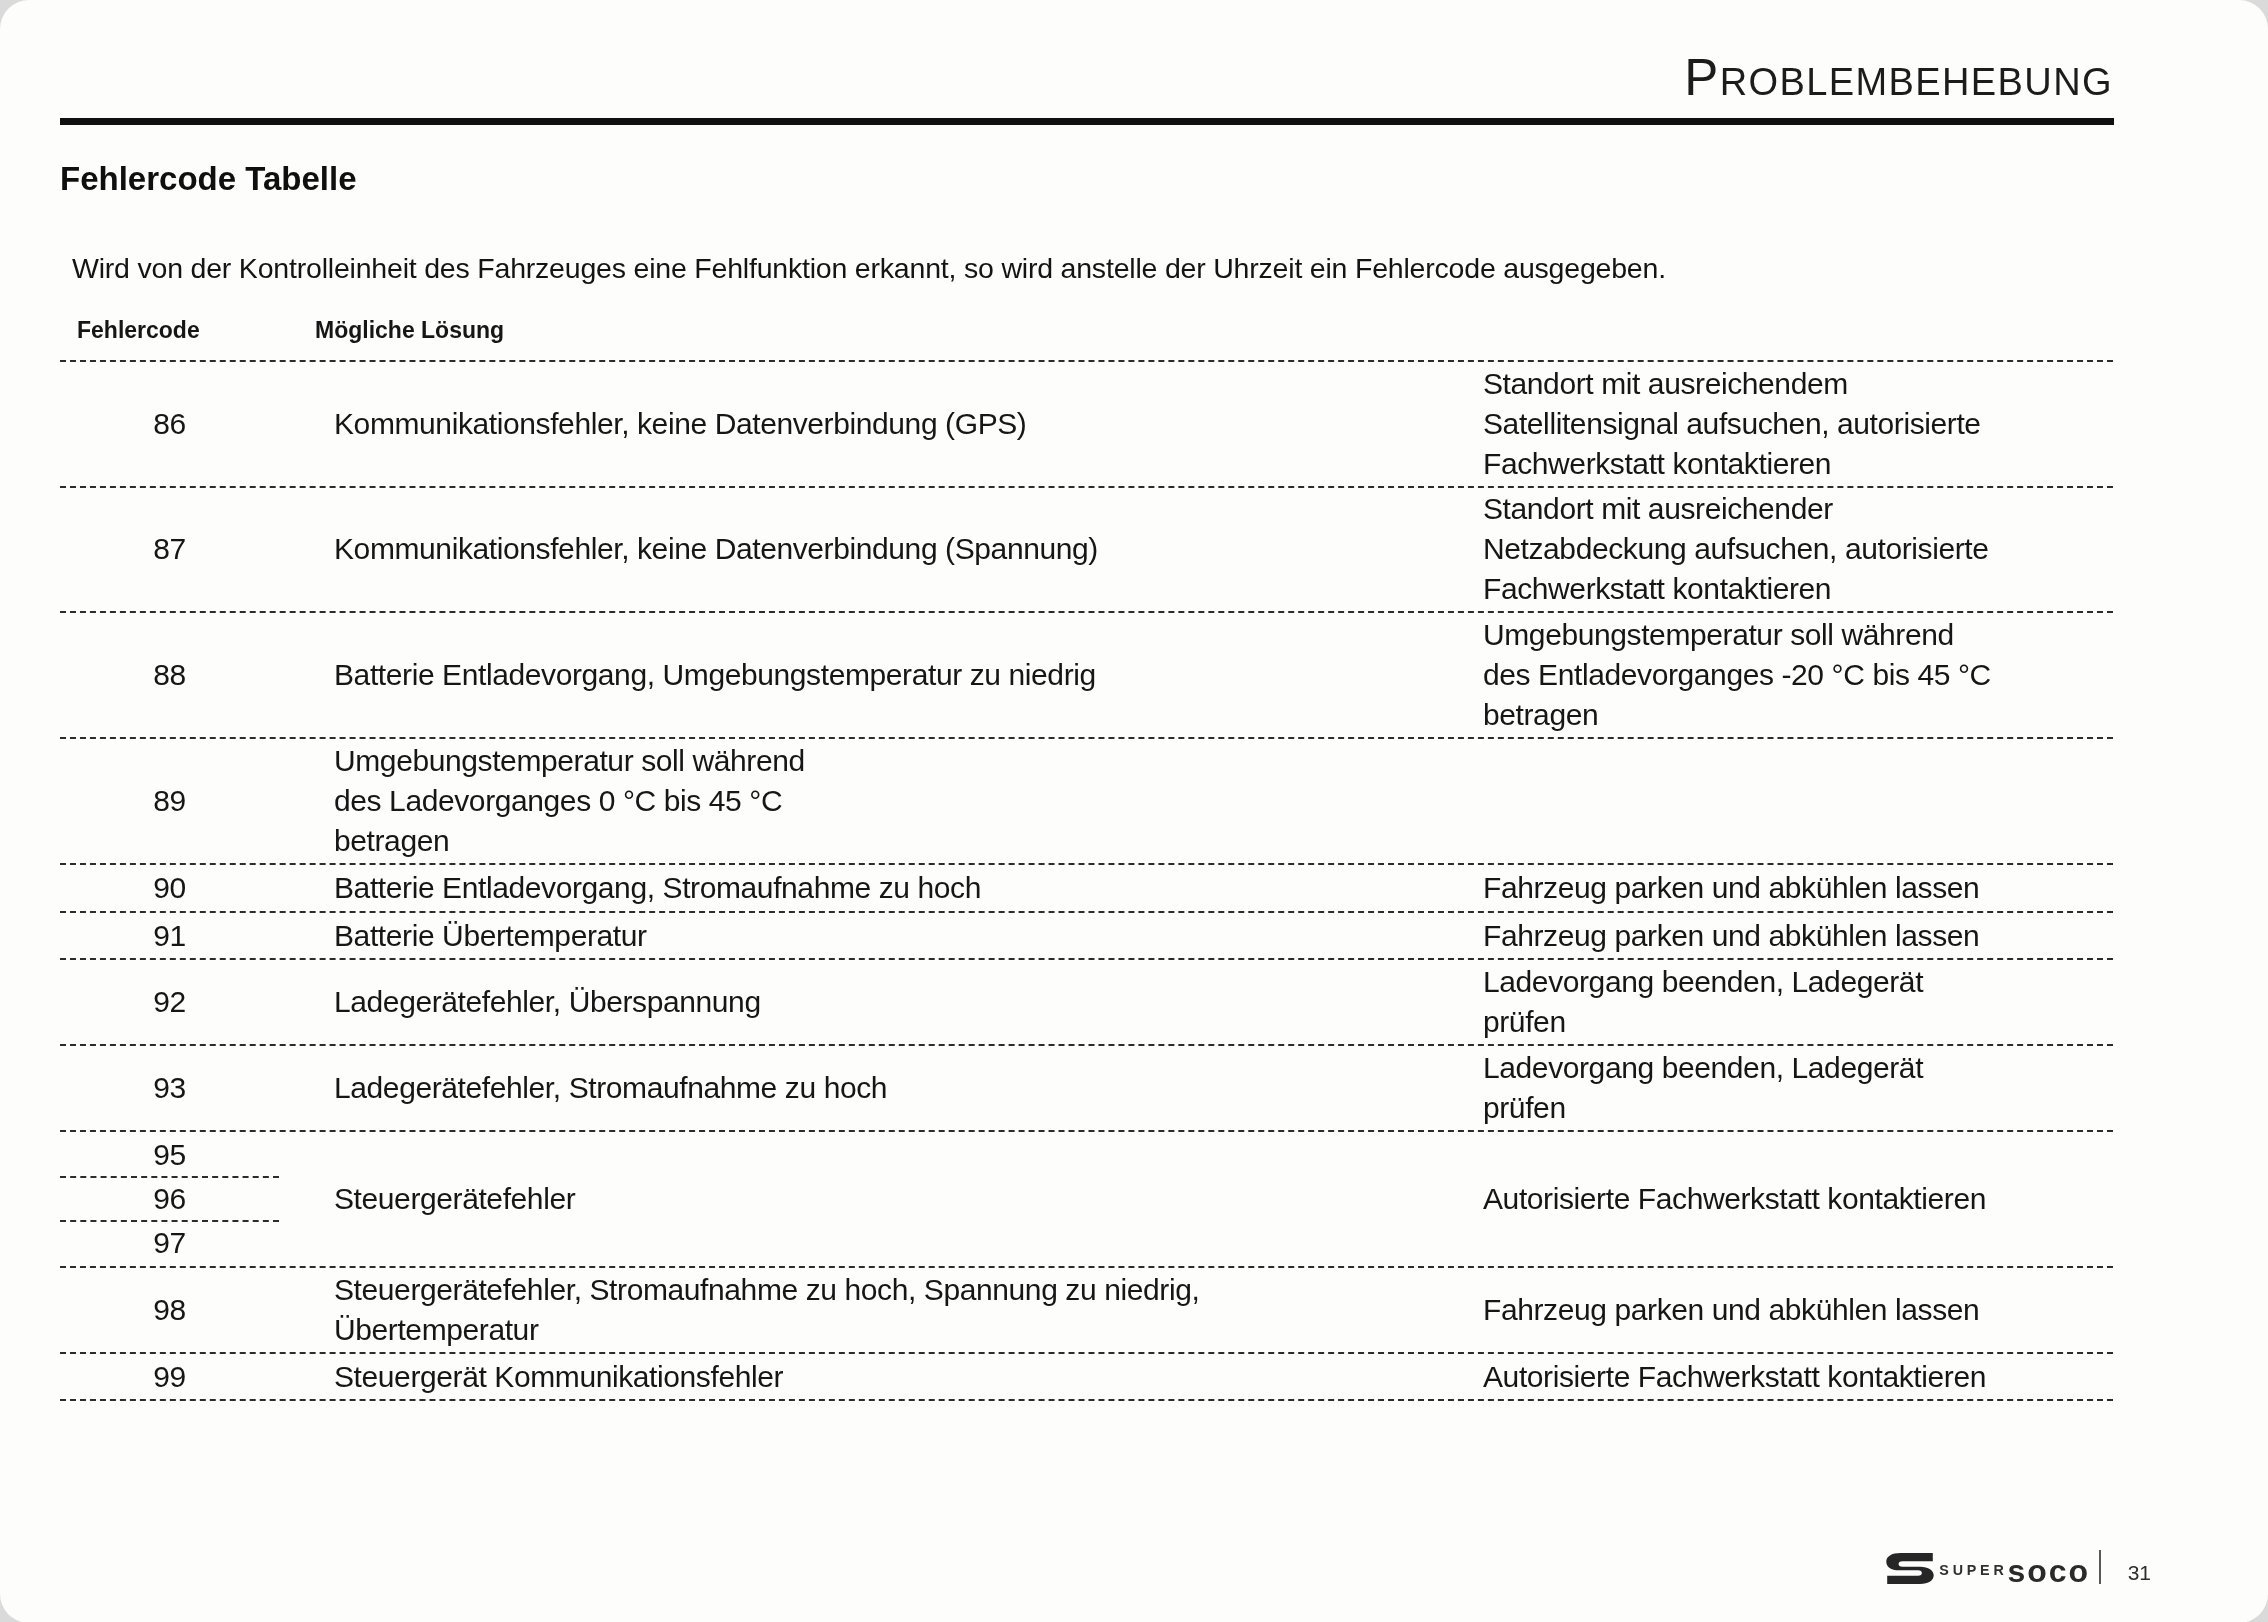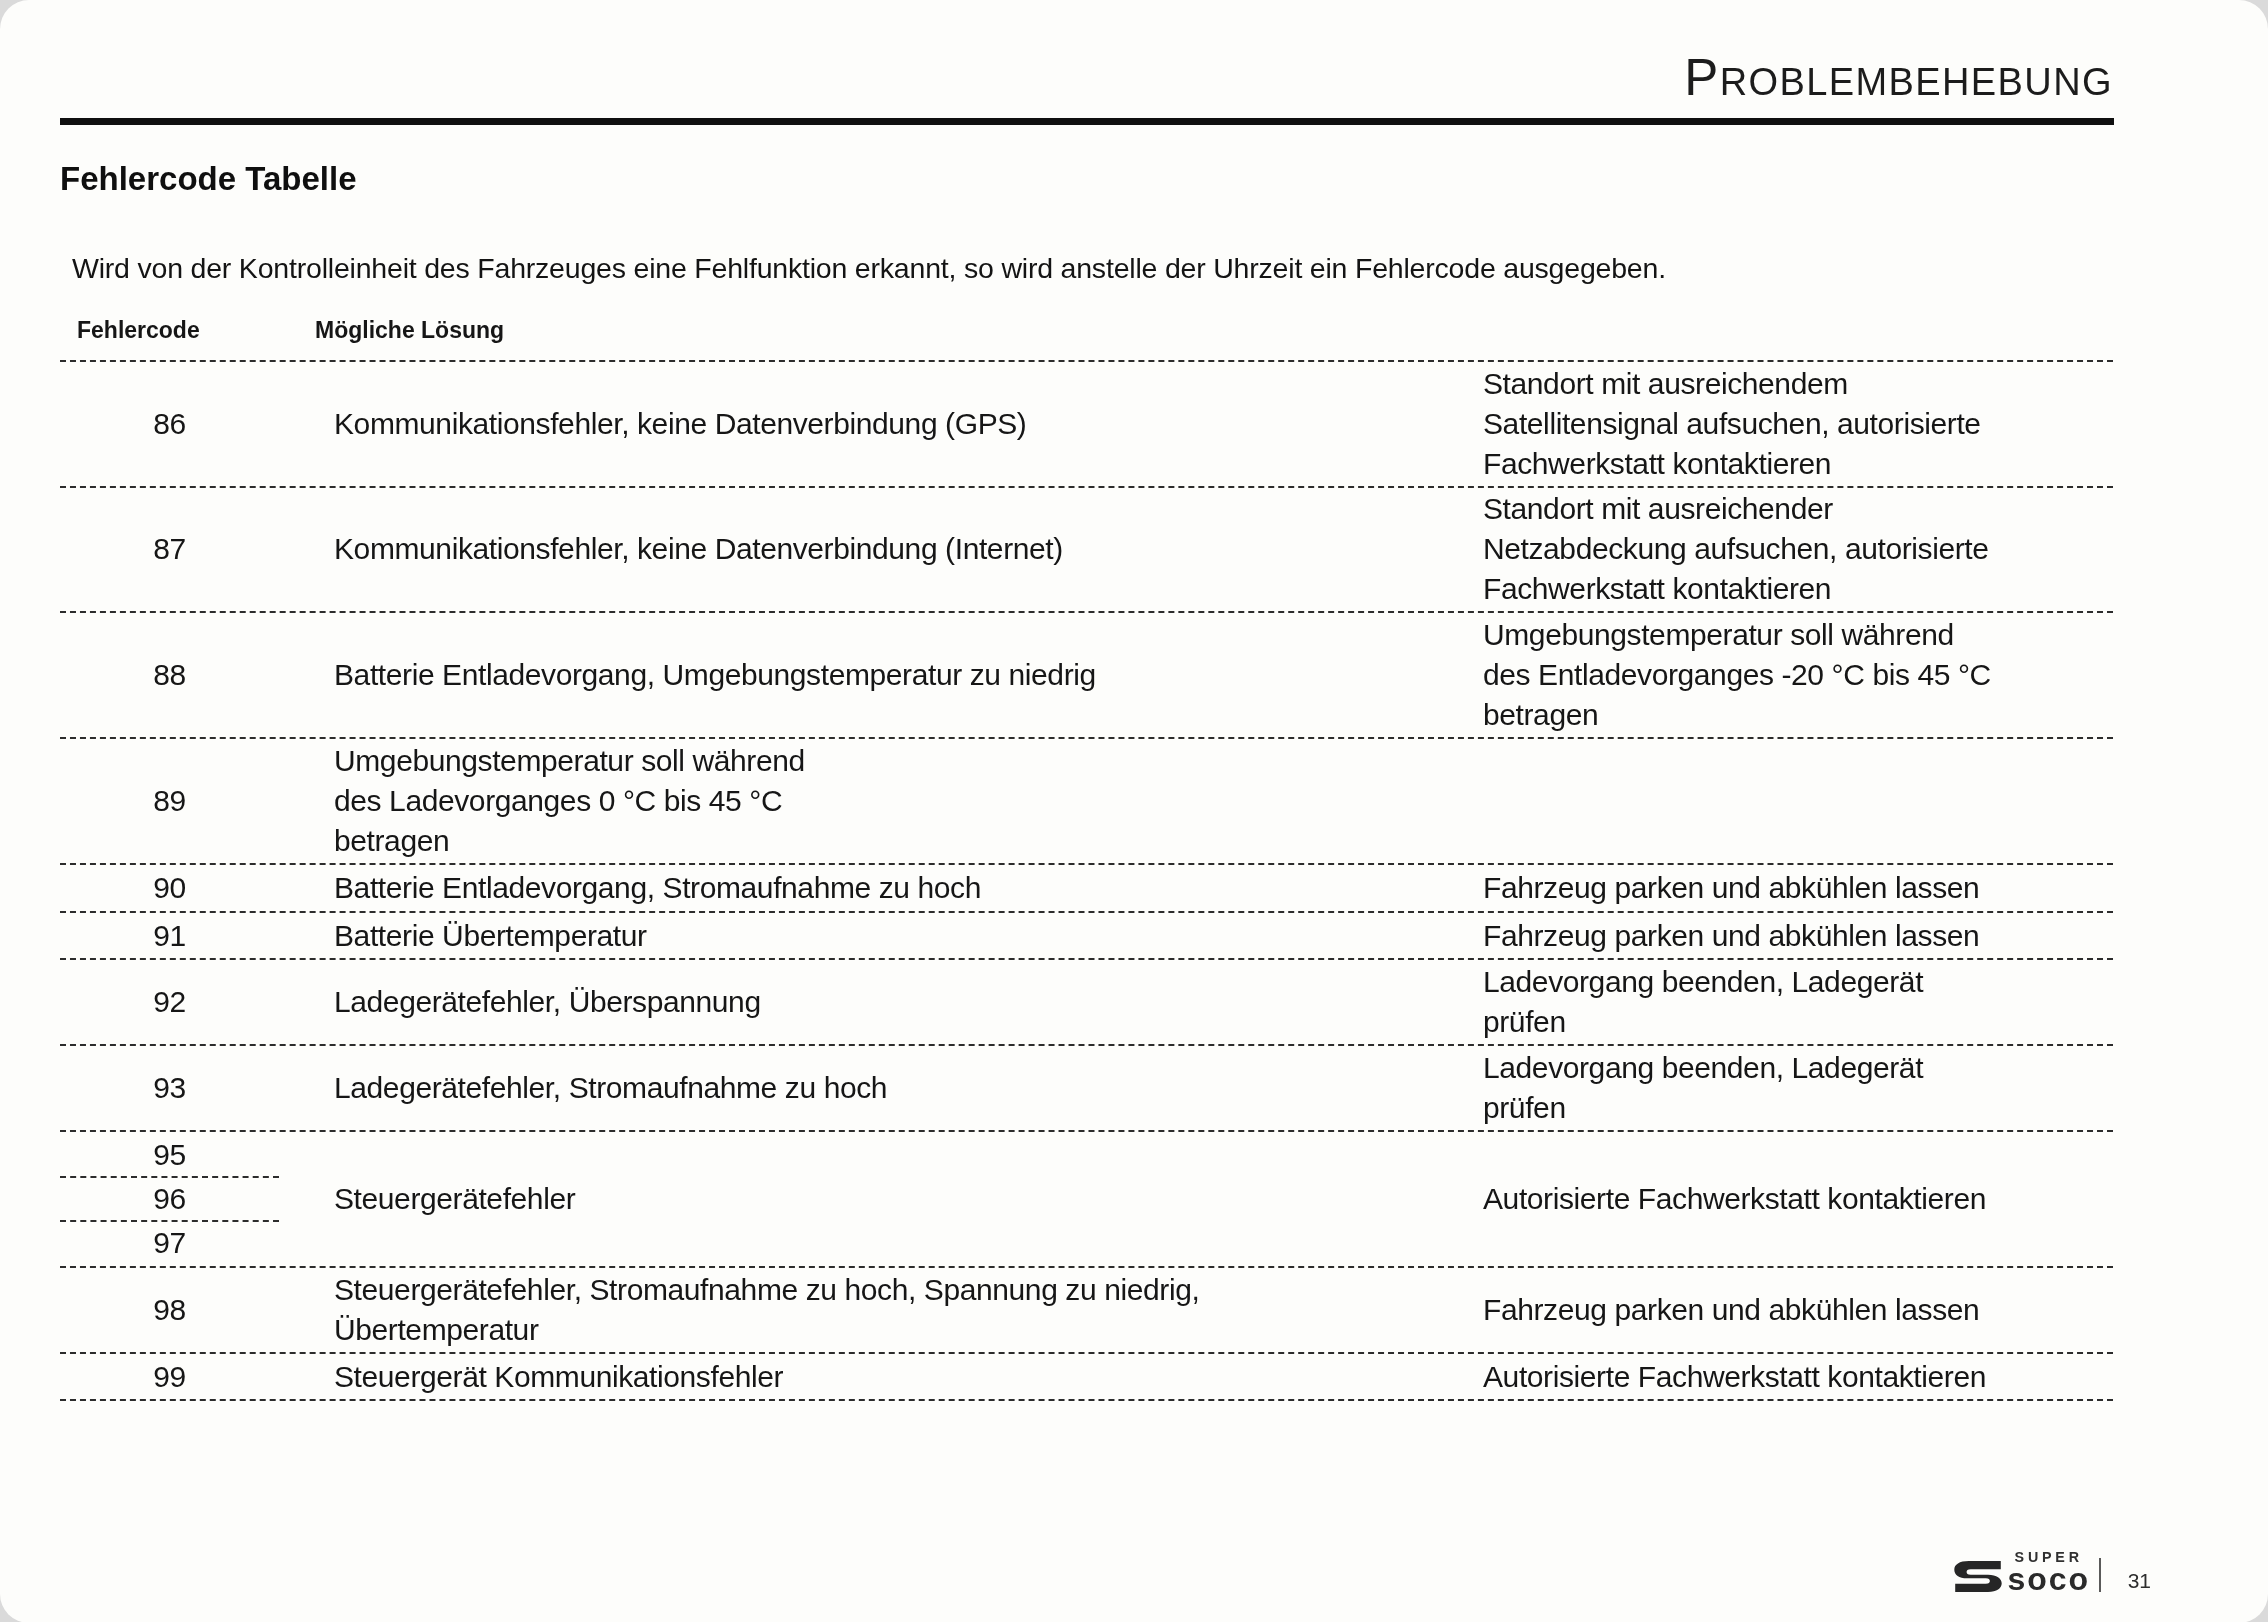--- a/index.html
+++ b/index.html
@@ -66,21 +66,21 @@
   .code-line { line-height:40px; padding:1px 0; }
   .code-line.with-sep { border-bottom:2.9px dashed #2c2c2c; }
 
   
   .footer {
     position:absolute; top:1550px; right:117px;
     display:flex; align-items:flex-end;
     color:#2e2e2e;
   }
   .logo-s { width:48px; height:31px; margin-right:5.7px; }
-  .brand { display:flex; flex-direction:column; align-items:center; }
+  .brand { display:flex; flex-direction:row; align-items:center; }
   .brand-super {
     font-size:14.3px; font-weight:700; letter-spacing:3.8px;
     line-height:1; margin-bottom:1.9px; color:#303030;
   }
   .brand-soco {
     font-size:32px; font-weight:700; letter-spacing:1.9px;
     line-height:0.82; color:#2a2a2a;
   }
   .footer-divider {
     width:1.9px; height:34px; background:#5a5a5a;
@@ -111,21 +111,21 @@
           </div>
           <div class="cell cause-cell">Kommunikationsfehler, keine Datenverbindung (GPS)</div>
           <div class="cell solution-cell">Standort mit ausreichendem
 Satellitensignal aufsuchen, autorisierte
 Fachwerkstatt kontaktieren</div>
         </div>
         <div class="row">
           <div class="cell code-cell">
             <div class="code-line">87</div>
           </div>
-          <div class="cell cause-cell">Kommunikationsfehler, keine Datenverbindung (Internet)</div>
+          <div class="cell cause-cell">Kommunikationsfehler, keine Datenverbindung (Spannung)</div>
           <div class="cell solution-cell">Standort mit ausreichender
 Netzabdeckung aufsuchen, autorisierte
 Fachwerkstatt kontaktieren</div>
         </div>
         <div class="row">
           <div class="cell code-cell">
             <div class="code-line">88</div>
           </div>
           <div class="cell cause-cell">Batterie Entladevorgang, Umgebungstemperatur zu niedrig</div>
           <div class="cell solution-cell">Umgebungstemperatur soll während

